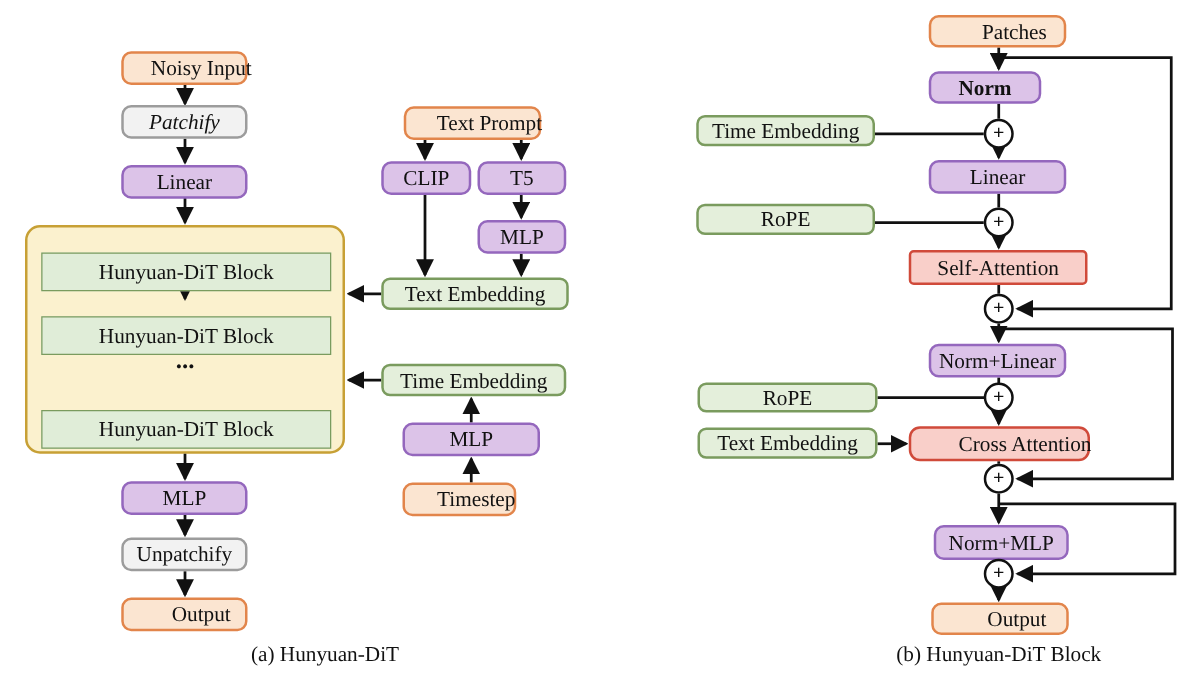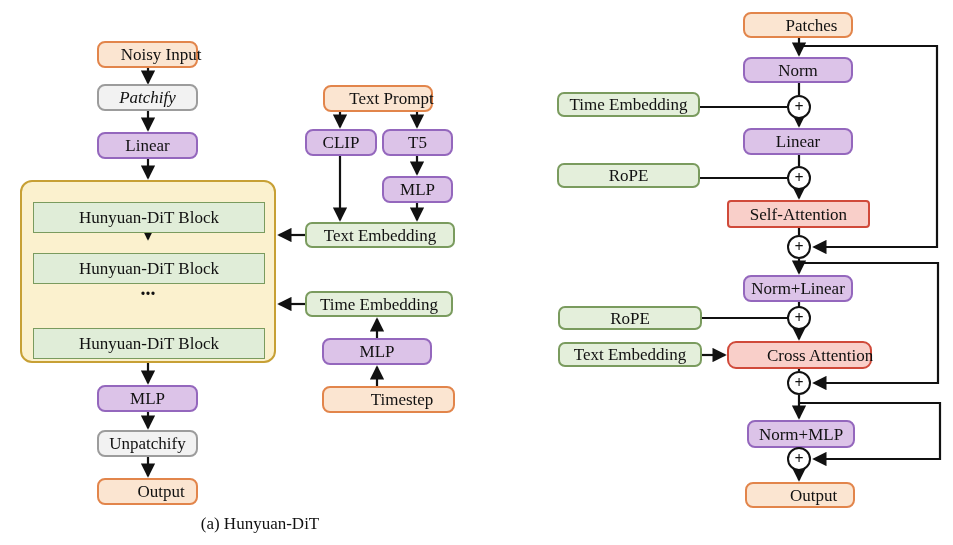--- a/index.html
+++ b/index.html
@@ -121,38 +121,39 @@
   <div class="box orange node" style="left:97px;top:478px;width:101px;height:27px;">Output</div>
 
   <div class="box orange node" style="left:323px;top:85px;width:110px;height:27px;">Text Prompt</div>
   <div class="box purple node" style="left:305px;top:129px;width:72px;height:27px;">CLIP</div>
   <div class="box purple node" style="left:382px;top:129px;width:71px;height:27px;">T5</div>
   <div class="box purple node" style="left:382px;top:176px;width:71px;height:27px;">MLP</div>
   <div class="box green node" style="left:305px;top:222px;width:150px;height:26px;">Text Embedding</div>
 
   <div class="box green node" style="left:305px;top:291px;width:148px;height:26px;">Time Embedding</div>
   <div class="box purple node" style="left:322px;top:338px;width:110px;height:27px;">MLP</div>
-  <div class="box orange node" style="left:322px;top:386px;width:133px;height:27px;">Timestep</div>
+  <div class="box orange node" style="left:322px;top:386px;width:91px;height:27px;">Timestep</div>
 
   <div class="caption" style="left:155px;top:511px;width:210px;height:26px;">(a) Hunyuan-DiT</div>
 
   <div class="box orange node" style="left:743px;top:12px;width:110px;height:26px;">Patches</div>
-  <div class="box purple node" style="left:743px;top:57px;width:110px;height:26px;">Norm</div>
+  <div class="box purple node" style="left:743px;top:57px;width:90px;height:26px;font-weight:bold;">Norm</div>
   <div class="box green node" style="left:557px;top:92px;width:143px;height:25px;">Time Embedding</div>
   <div class="box purple node" style="left:743px;top:128px;width:110px;height:27px;">Linear</div>
   <div class="box green node" style="left:557px;top:163px;width:143px;height:25px;">RoPE</div>
   <div class="box red node" style="left:727px;top:200px;width:143px;height:28px;">Self-Attention</div>
   <div class="box purple node" style="left:743px;top:275px;width:110px;height:27px;">Norm+Linear</div>
   <div class="box green node" style="left:558px;top:306px;width:144px;height:24px;">RoPE</div>
   <div class="box green node" style="left:558px;top:342px;width:144px;height:25px;">Text Embedding</div>
   <div class="box red-round node" style="left:727px;top:341px;width:145px;height:28px;padding-left:41px;">Cross Attention</div>
   <div class="box purple node" style="left:747px;top:420px;width:108px;height:28px;">Norm+MLP</div>
   <div class="box orange node" style="left:745px;top:482px;width:110px;height:26px;">Output</div>
 
   <div class="plus-circle node" style="left:787px;top:95px;">+</div>
   <div class="plus-circle node" style="left:787px;top:166px;">+</div>
   <div class="plus-circle node" style="left:787px;top:235px;">+</div>
   <div class="plus-circle node" style="left:787px;top:306px;">+</div>
   <div class="plus-circle node" style="left:787px;top:371px;">+</div>
   <div class="plus-circle node" style="left:787px;top:447px;">+</div>
 
+  <div class="caption" style="left:676px;top:511px;width:246px;height:26px;">(b) Hunyuan-DiT Block</div>
 
 </div>
 
 </body></html>

